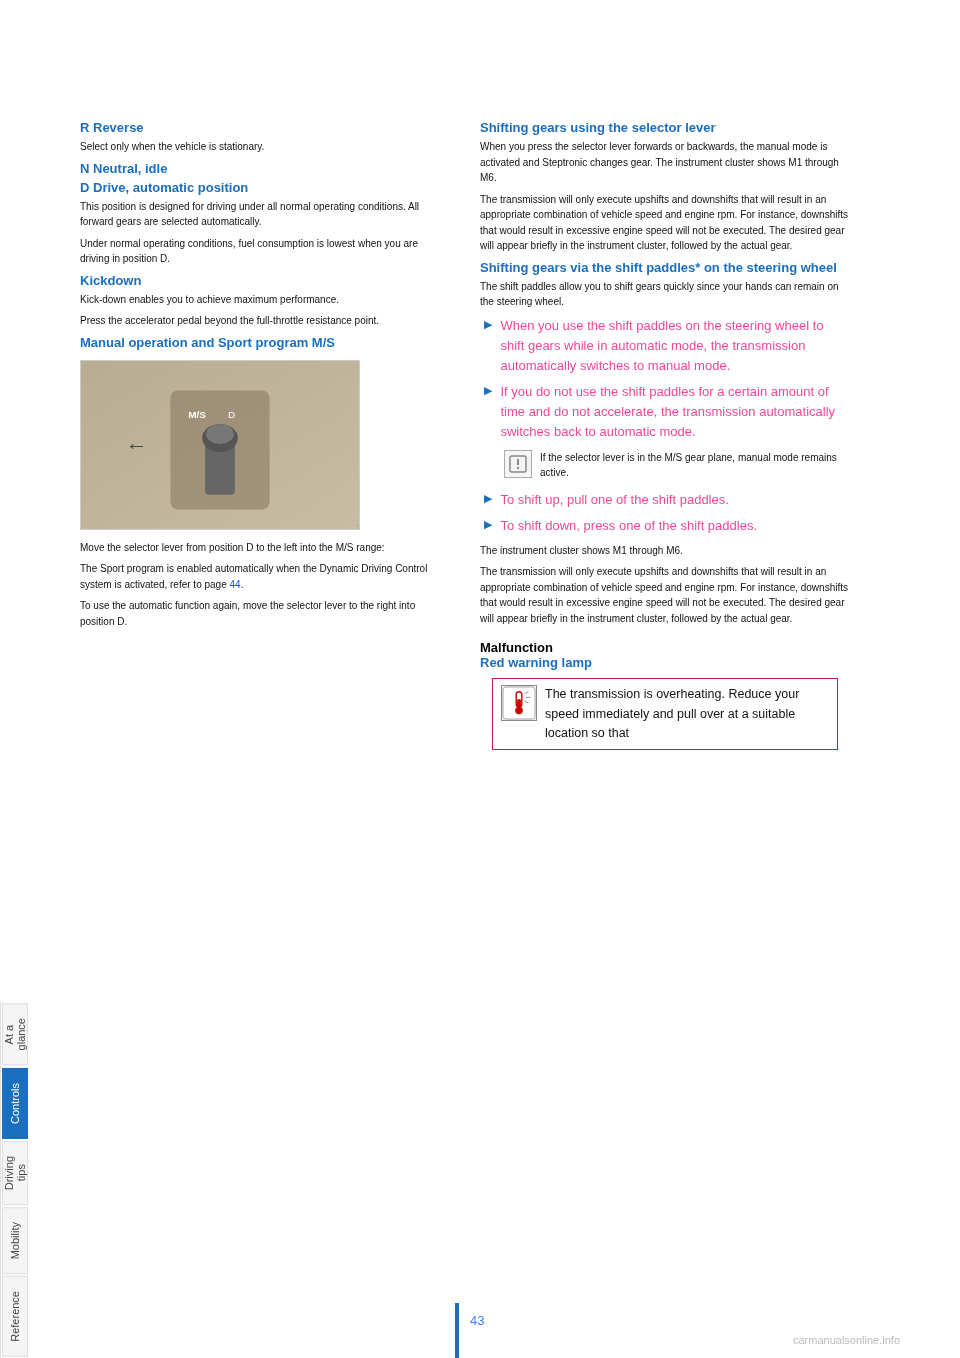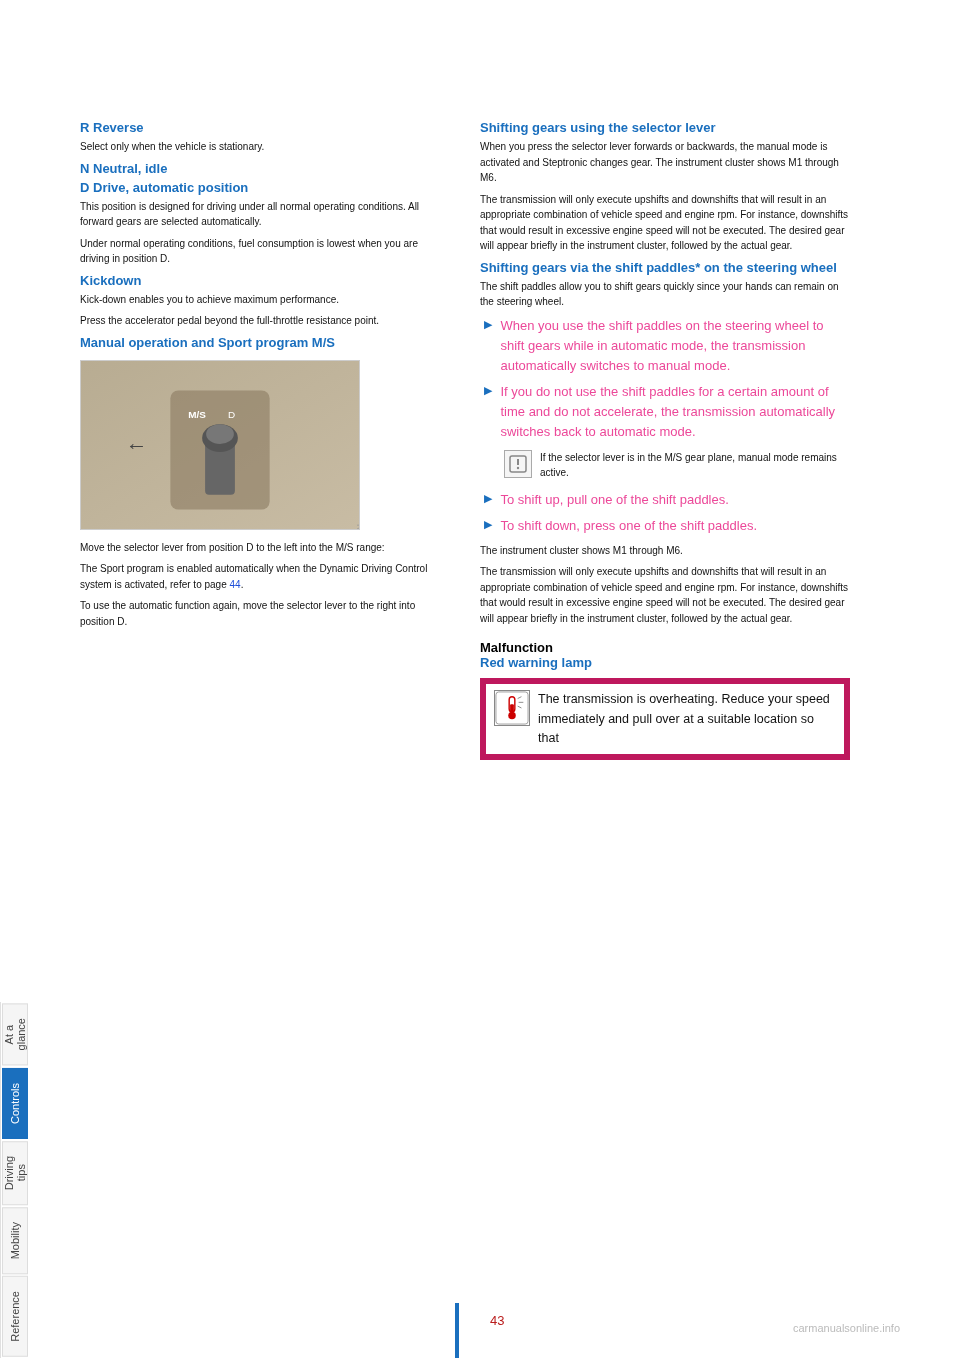--- a/index.html
+++ b/index.html
@@ -132,23 +132,23 @@
       color: #ec4899;
     }
     .note-text {
       font-size: 10px;
       line-height: 1.5;
       color: #111;
     }
     .warning-box {
       display: flex;
       gap: 8px;
-      margin: 8px 0;
+      margin: 8px 12px;
       padding: 6px 8px;
-      border: 6px solid #be185d;
+      border: 1px solid #be185d;
       background: #fff;
       align-items: flex-start;
     }
     .warning-icon {
       width: 36px;
       height: 36px;
       flex-shrink: 0;
       border: 1px solid #888;
       display: flex;
       align-items: center;
@@ -313,17 +313,17 @@
   <div class="sidebar">
     <div class="sidebar-tab">At a glance</div>
     <div class="sidebar-tab active">Controls</div>
     <div class="sidebar-tab">Driving tips</div>
     <div class="sidebar-tab">Mobility</div>
     <div class="sidebar-tab">Reference</div>
   </div>
 
 </div>
 
-<div style="position:absolute;bottom:30px;left:490px;font-size:13px;color:#b91c1c;">43</div>
+<div style="position:absolute;bottom:30px;left:470px;font-size:13px;color:#3b82f6;">43</div>
 
 <div style="position:absolute;bottom:0;left:455px;width:4px;height:55px;background:#1a6fbe;"></div>
 
-<div style="position:absolute;bottom:24px;right:60px;font-size:11px;color:#bbb;">carmanualsonline.info</div>
+<div style="position:absolute;bottom:12px;right:60px;font-size:11px;color:#bbb;">carmanualsonline.info</div>
 
 </body></html>

